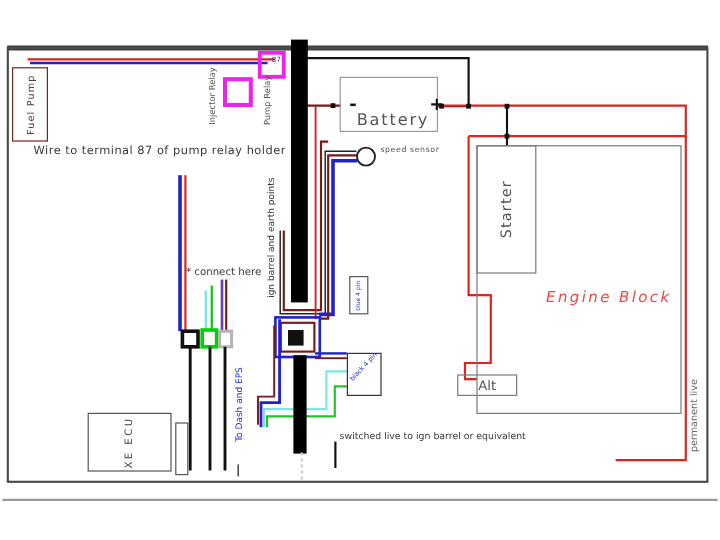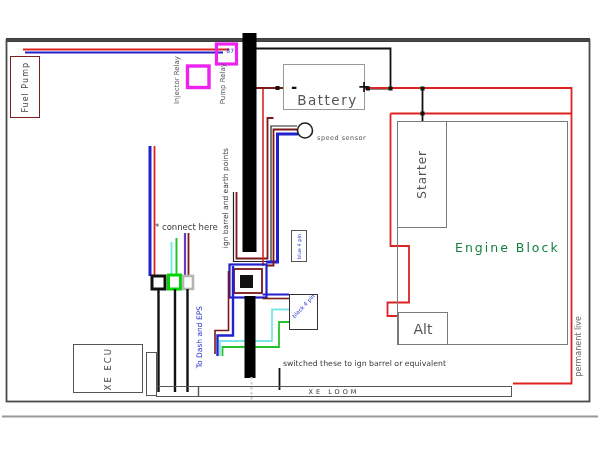--- a/index.html
+++ b/index.html
@@ -12,43 +12,43 @@
   .cflex{display:flex;align-items:center;justify-content:center;}
   .lbl{white-space:nowrap;}
 
   
   .fuel-pump{left:10px;top:56px;width:30px;height:62px;border:1.6px solid #7b2020;font-size:8px;letter-spacing:1px;color:#444;}
   .battery{left:283px;top:64px;width:82px;height:46px;border:1.8px solid #999;display:flex;align-items:center;justify-content:space-between;padding:0 7px;box-sizing:border-box;}
   .battery .sign{font-weight:bold;font-size:15px;color:#111;}
   .battery .name{font-size:13.5px;color:#555;letter-spacing:1.5px;margin-top:26px;}
   .engine{left:397px;top:121px;width:171px;height:224px;border:1.6px solid #7a7a7a;}
   .starter{left:397px;top:121px;width:50px;height:107px;border:1.6px solid #7a7a7a;font-size:12px;color:#555;letter-spacing:1px;}
-  .alt{left:398px;top:312px;width:50px;height:33px;border:1.6px solid #7a7a7a;font-size:14px;color:#555;}
+  .alt{left:381px;top:312px;width:50px;height:18px;border:1.6px solid #7a7a7a;font-size:11px;color:#555;}
   .xe-ecu{left:73px;top:344px;width:70px;height:49px;border:1.8px solid #555;font-size:8.5px;letter-spacing:2px;color:#444;}
   .ecu-conn{left:146px;top:352px;width:11px;height:44px;border:1.5px solid #555;}
   .blue-plug{left:291px;top:230px;width:16px;height:32px;border:1.4px solid #555;font-size:5px;color:#2233cc;}
   .black-plug{left:289px;top:294px;width:29px;height:36px;border:1.5px solid #333;}
   .black-plug .diag{position:absolute;left:1px;top:20px;font-size:5.5px;color:#2233cc;transform:rotate(-47deg);transform-origin:0 0;white-space:nowrap;}
   .xe-loom-bar{left:156px;top:386px;width:356px;height:11px;border:1.5px solid #555;display:flex;align-items:center;justify-content:center;}
   .xe-loom-bar span{font-size:6.5px;letter-spacing:3px;color:#333;}
 
   
   .wire-note{left:28px;top:120px;font-size:9.5px;letter-spacing:0.4px;color:#3a3a3a;}
   .connect-note{left:155px;top:222px;font-size:8.5px;color:#3a3a3a;}
   .cut-note{left:276px;top:158px;color:#e03030;font-size:8.5px;line-height:10.5px;white-space:pre;}
   .cut3-note{left:281px;top:261px;color:#2a2a2a;font-size:7.5px;line-height:8.3px;white-space:pre;}
   .switched-note{left:283px;top:359px;font-size:7.8px;color:#3a3a3a;}
-  .speed-sensor-lbl{left:317px;top:134px;font-size:6.5px;letter-spacing:0.5px;color:#555;}
+  .speed-sensor-lbl{left:317px;top:121px;font-size:6.5px;letter-spacing:0.5px;color:#555;}
   .inj-relay-lbl{left:173px;top:56px;height:58px;font-size:7px;color:#555;}
   .pump-relay-lbl{left:219px;top:63px;height:54px;font-size:7px;color:#555;}
   .r87{left:219px;top:47px;width:15px;text-align:right;font-size:6px;color:#2233cc;}
   .ign-lbl{left:221px;top:148px;height:116px;font-size:7.5px;color:#3a3a3a;}
   .todash-lbl{left:195px;top:306px;height:70px;font-size:7.5px;color:#2233cc;}
   .perm-lbl{left:574px;top:316px;height:72px;font-size:8px;color:#6a6a6a;}
-  .engine-lbl{left:455px;top:240px;font-size:12.5px;letter-spacing:2px;color:#15803d;}
+  .engine-lbl{left:455px;top:240px;font-size:12.5px;letter-spacing:2px;color:#ef4444;font-style:italic;}
 </style>
 </head>
 <body>
 
 <div id="stage">
 
   <svg id="wires" width="600" height="450" viewBox="0 0 600 450">
 
     <path d="M6 40 H590" stroke="#3d3d3d" stroke-width="4" fill="none"></path>
     <rect x="6.5" y="40" width="583" height="361.5" fill="none" stroke="#4a4a4a" stroke-width="1.8"></rect>
@@ -115,20 +115,21 @@
   </svg>
 
   <div class="box fuel-pump cflex">
     <span class="vtext">Fuel Pump</span>
   </div>
 
   <div class="abs lbl r87">87</div>
   <div class="abs inj-relay-lbl"><span class="vtext">Injector Relay</span></div>
   <div class="abs pump-relay-lbl"><span class="vtext">Pump Relay</span></div>
 
+  <div class="abs lbl wire-note">Wire to terminal 87 of pump relay holder</div>
 
   <div class="box battery">
     <span class="sign">-</span>
     <span class="name">Battery</span>
     <span class="sign">+</span>
   </div>
 
   <div class="abs lbl speed-sensor-lbl">speed sensor</div>
 
 
@@ -152,21 +153,18 @@
     <span class="diag">black 4 pin</span>
   </div>
 
   <div class="abs todash-lbl"><span class="vtext">To Dash and EPS</span></div>
 
   <div class="box xe-ecu cflex">
     <span class="vtext">XE ECU</span>
   </div>
   <div class="box ecu-conn"></div>
 
-  <div class="abs lbl switched-note">switched these to ign barrel or equivalent</div>
+  <div class="abs lbl switched-note">switched live to ign barrel or equivalent</div>
 
-  <div class="box xe-loom-bar">
-    <span>XE LOOM</span>
-  </div>
 
   <div class="abs perm-lbl"><span class="vtext">permanent live</span></div>
 
 </div>
 
 </body></html>

